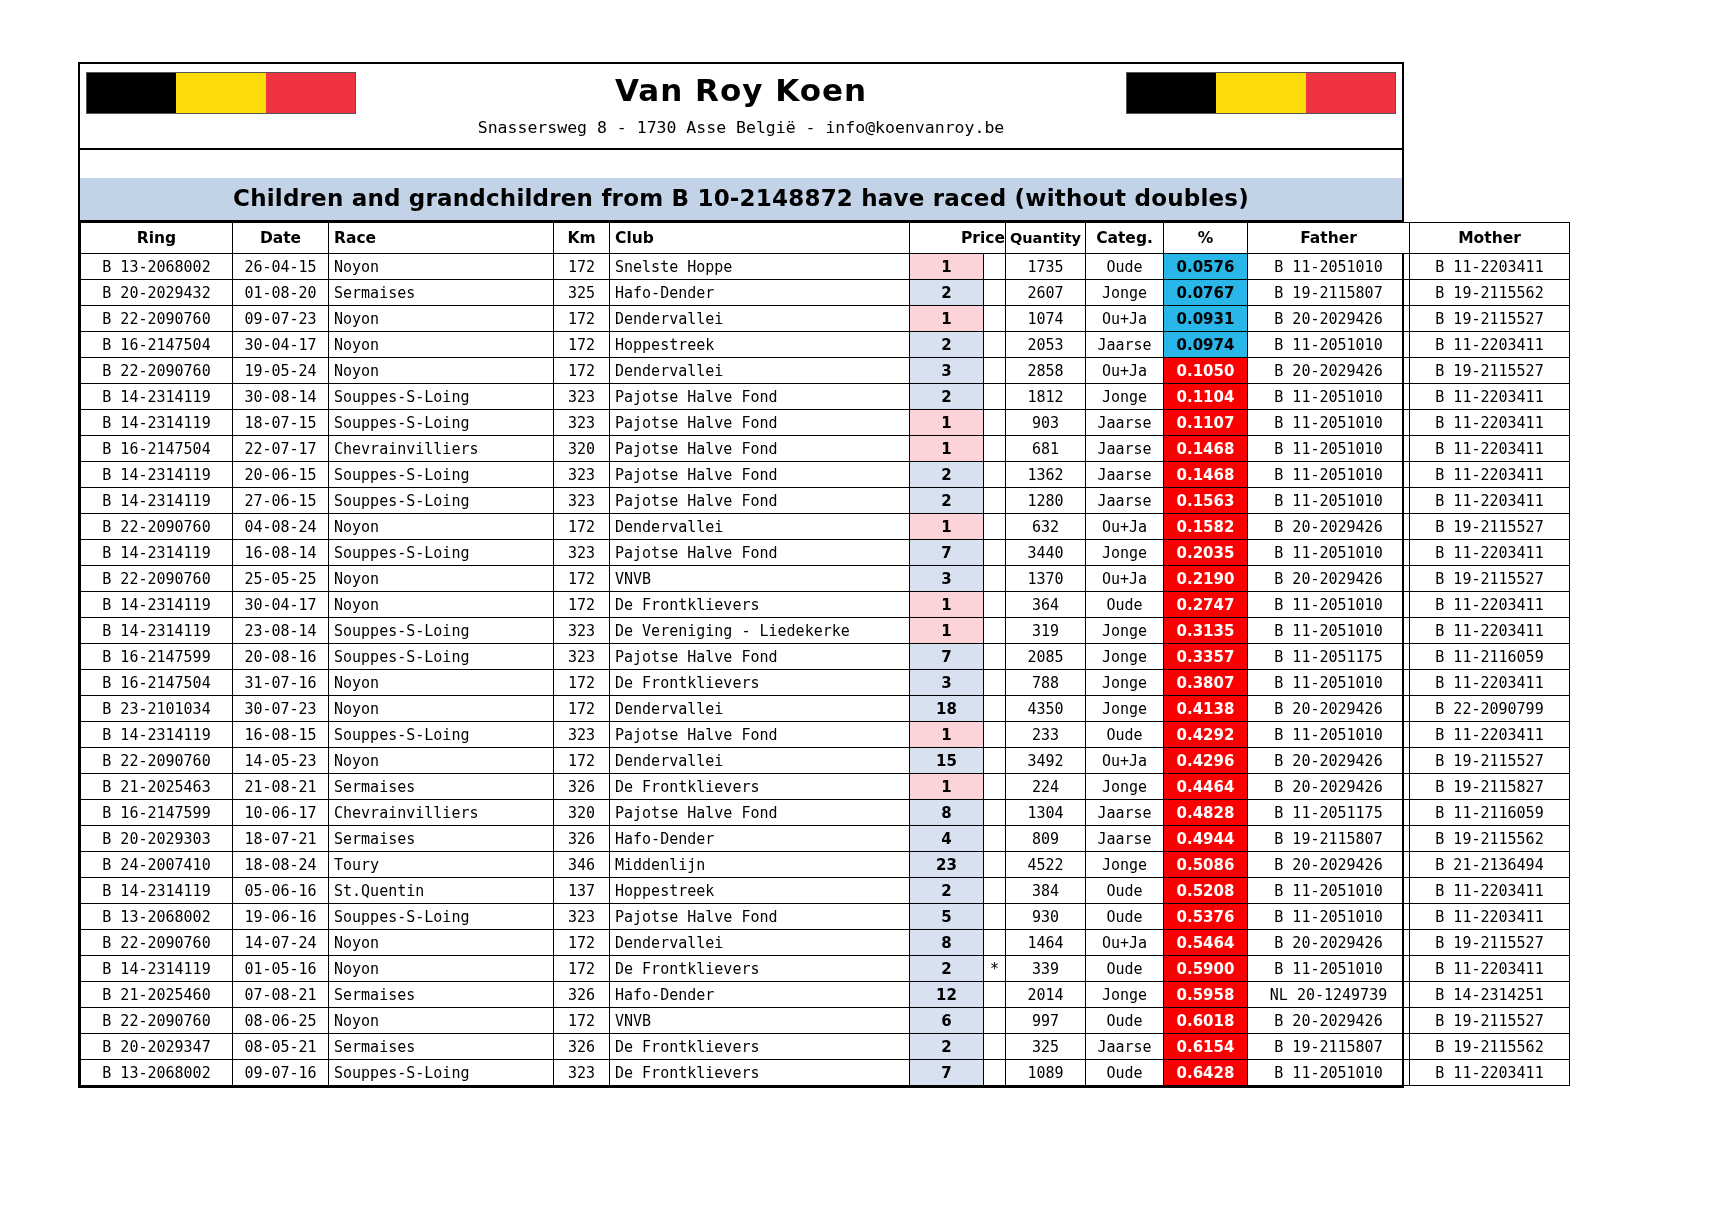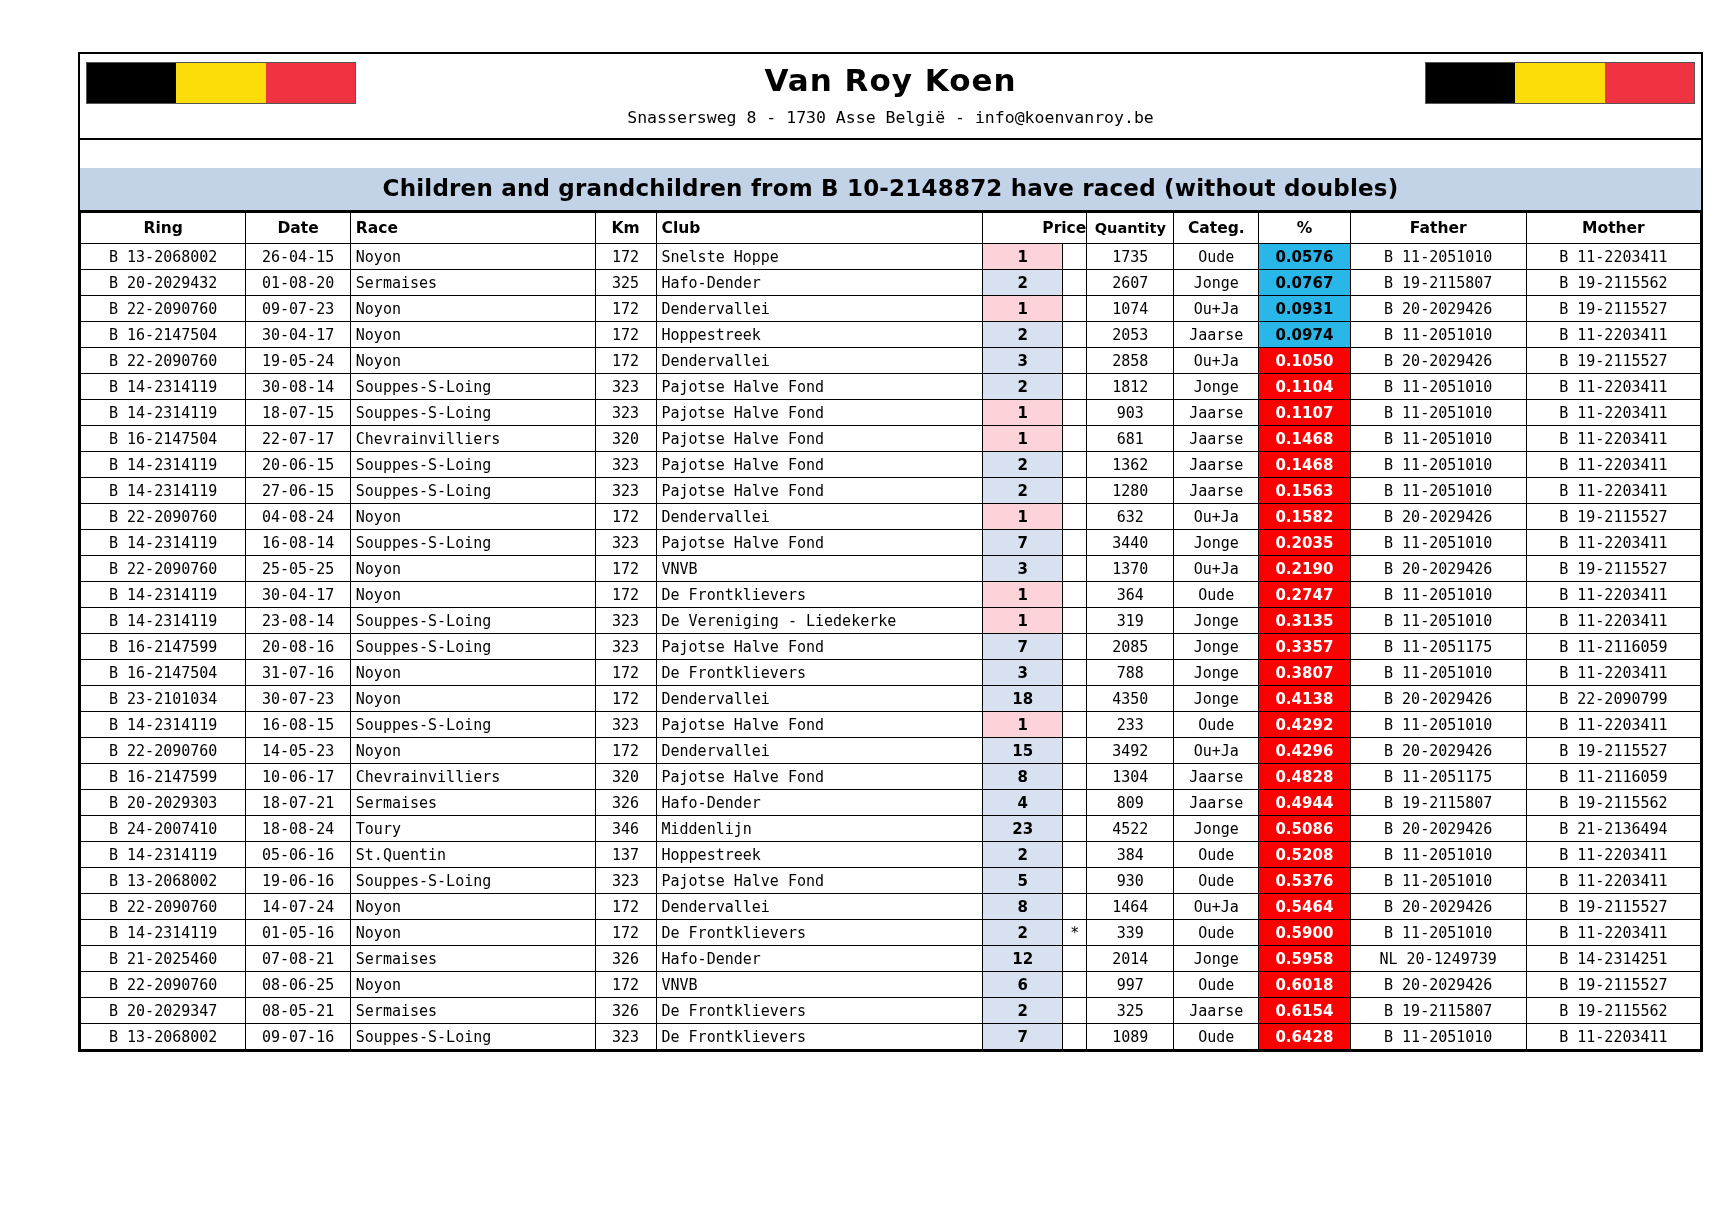--- a/index.html
+++ b/index.html
@@ -4,22 +4,22 @@
 <style>
   html,body{margin:0;padding:0;}
   body{
     width:1720px;height:1216px;
     background:#ffffff;
     font-family:"DejaVu Sans Mono", monospace;
     -webkit-font-smoothing:antialiased;
   }
   #sheet{
     position:absolute;
-    left:78px;top:52px;
-    width:1625px;
+    left:78px;top:62px;
+    width:1326px;
     border:2px solid #000;
     box-sizing:border-box;
   }
   
   .hdr{
     position:relative;
     height:86px;
     border-bottom:2px solid #000;
     box-sizing:border-box;
   }
@@ -437,20 +437,34 @@
           <td class="c-club">Dendervallei</td>
           <td class="c-price blue">15</td>
           <td class="c-star"></td>
           <td class="c-qty">3492</td>
           <td class="c-cat">Ou+Ja</td>
           <td class="c-pct pct-red">0.4296</td>
           <td class="c-fat">B 20-2029426</td>
           <td class="c-mot">B 19-2115527</td>
         </tr>
         <tr>
+          <td class="c-ring">B 21-2025463</td>
+          <td class="c-date">21-08-21</td>
+          <td class="c-race">Sermaises</td>
+          <td class="c-km">326</td>
+          <td class="c-club">De Frontklievers</td>
+          <td class="c-price pink">1</td>
+          <td class="c-star"></td>
+          <td class="c-qty">224</td>
+          <td class="c-cat">Jonge</td>
+          <td class="c-pct pct-red">0.4464</td>
+          <td class="c-fat">B 20-2029426</td>
+          <td class="c-mot">B 19-2115827</td>
+        </tr>
+        <tr>
           <td class="c-ring">B 16-2147599</td>
           <td class="c-date">10-06-17</td>
           <td class="c-race">Chevrainvilliers</td>
           <td class="c-km">320</td>
           <td class="c-club">Pajotse Halve Fond</td>
           <td class="c-price blue">8</td>
           <td class="c-star"></td>
           <td class="c-qty">1304</td>
           <td class="c-cat">Jaarse</td>
           <td class="c-pct pct-red">0.4828</td>

